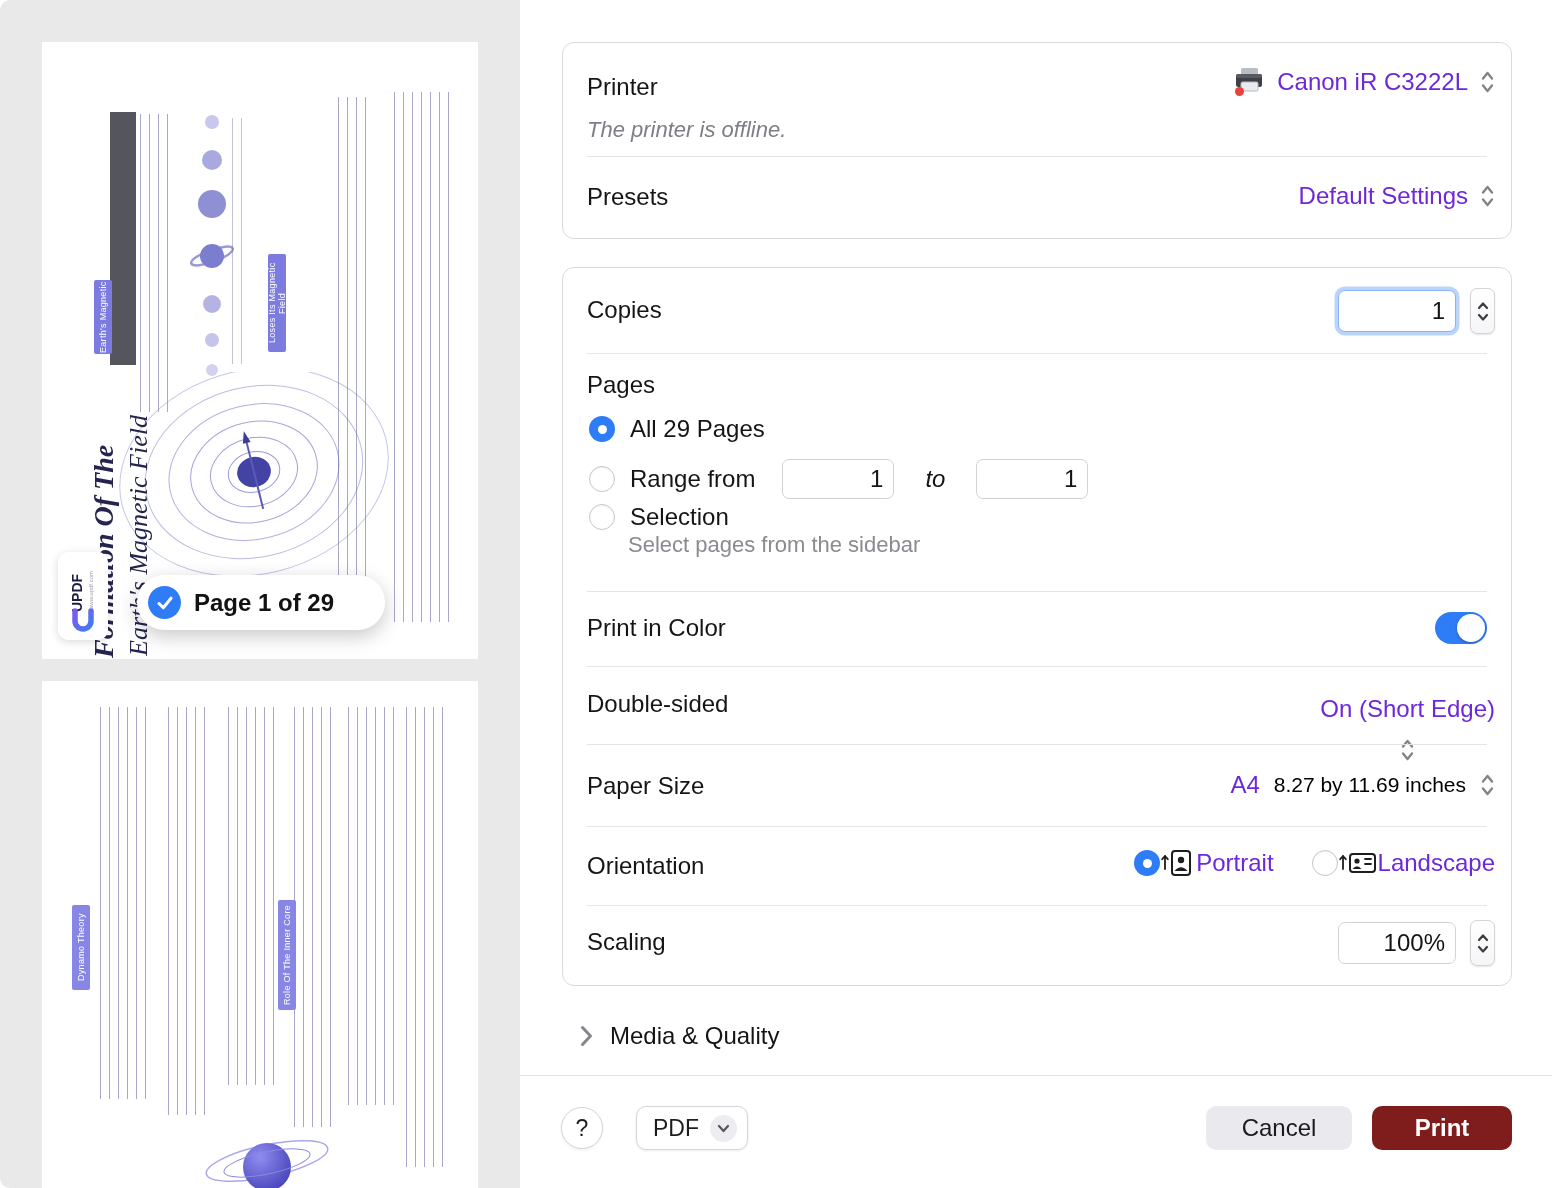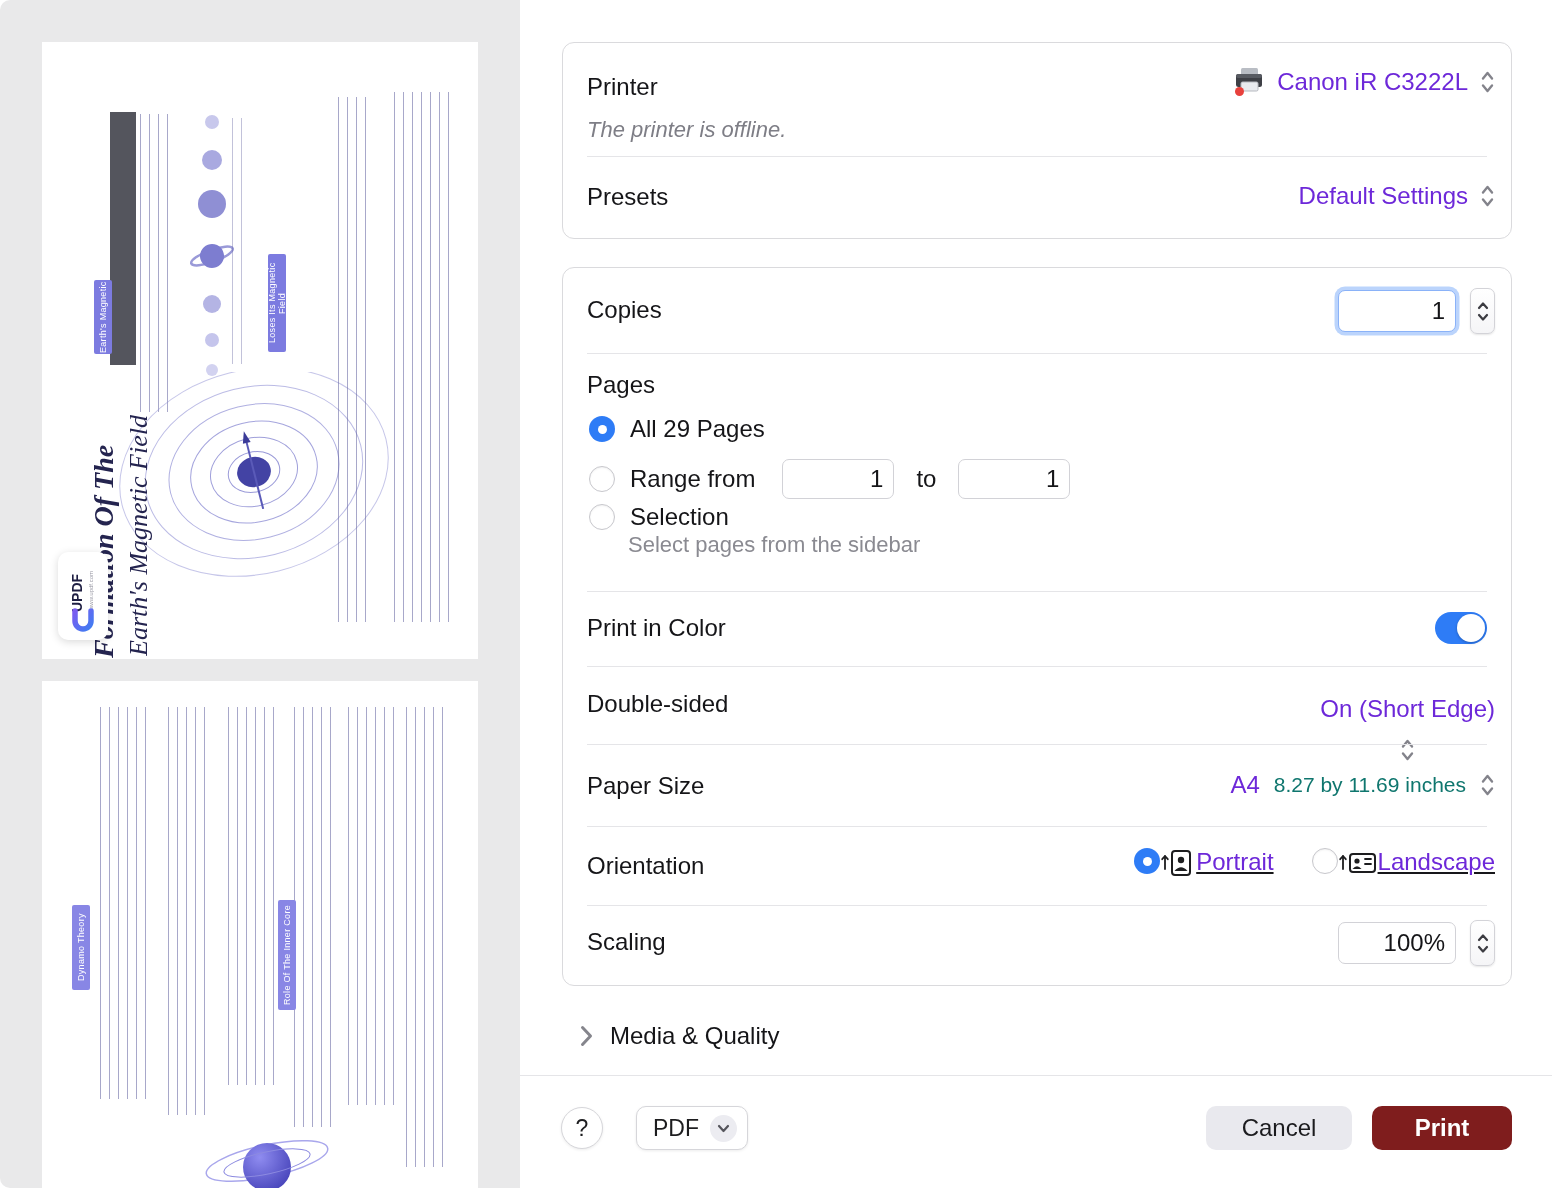--- a/index.html
+++ b/index.html
@@ -47,21 +47,21 @@
   
   .main{position:absolute;left:520px;top:0;width:1032px;height:884px;background:#fff;}
   .card{position:absolute;left:42px;width:950px;background:#fff;border:1px solid #dadadd;border-radius:12px;}
   .card1{top:42px;height:197px;}
   .card2{top:267px;height:719px;}
   .div{position:absolute;left:24px;right:24px;height:1px;background:#e5e5e8;}
   .row-label{position:absolute;left:24px;font-size:24px;color:#151518;}
   .status{position:absolute;left:24px;top:74px;font-size:22px;color:#7e7e86;font-style:italic;}
   .rcluster{position:absolute;right:16px;display:flex;align-items:center;gap:12px;}
   .val{font-size:24px;color:#6d28d9;white-space:nowrap;}
-  .detail{font-size:21px;color:#0f766e;white-space:nowrap;}
+  .detail{font-size:21px;color:#000000;white-space:nowrap;}
   
   .field{height:42px;border:1px solid #d2d2d7;border-radius:7px;background:#fff;text-align:right;
     font-size:24px;font-family:inherit;color:#151518;padding:0 10px;outline:none;}
   .copies-field{width:118px;border:1px solid #8ab2f8;box-shadow:0 0 0 3.5px rgba(59,132,246,.35);}
   .small-field{width:112px;height:40px;}
   .scale-field{width:118px;}
   .stepbtn{
     width:25px;height:46px;border:1px solid #d3d3d8;border-radius:7px;
     background:linear-gradient(#ffffff,#f5f5f7);box-shadow:0 1px 2px rgba(0,0,0,.10);
     display:flex;flex-direction:column;align-items:center;justify-content:center;gap:3px;cursor:pointer;flex:0 0 auto;
@@ -72,21 +72,21 @@
   .radio.on{background:#2e7cf6;}
   .radio.on::after{content:"";width:9px;height:9px;border-radius:50%;background:#fff;}
   .radio.off{background:#fff;border:1px solid #c7c7cc;box-shadow:inset 0 1px 2px rgba(0,0,0,.06);}
   .prow{position:absolute;left:26px;display:flex;align-items:center;gap:15px;font-size:24px;color:#151518;}
   .hint{position:absolute;left:65px;font-size:22px;color:#8a8a91;}
   
   .toggle{position:absolute;right:24px;width:52px;height:32px;border-radius:16px;background:#2e7cf6;cursor:pointer;}
   .toggle .knob{position:absolute;right:2px;top:2px;width:28px;height:28px;border-radius:50%;background:#fff;
     box-shadow:0 1px 3px rgba(0,0,0,.25);}
   
-  .ori-group{display:flex;text-decoration:underline;}
+  .ori-group{display:flex;align-items:center;}
   .ori-gap{width:14px;}
   
   .media-row{position:absolute;left:60px;top:1022px;display:flex;align-items:center;gap:17px;cursor:pointer;}
   .media-row .ml{font-size:24px;font-weight:500;color:#151518;}
   .footer-line{position:absolute;left:0;right:0;top:1075px;height:1px;background:#e5e5e8;}
   
   .help-btn{position:absolute;left:41px;top:1107px;width:42px;height:42px;border-radius:50%;background:#fff;
     border:1px solid #d6d6da;box-shadow:0 1px 3px rgba(0,0,0,.08);display:flex;align-items:center;justify-content:center;
     font-size:23px;color:#1d1d1f;cursor:pointer;}
   .pdf-btn{position:absolute;left:116px;top:1106px;height:44px;border-radius:10px;background:#fff;
@@ -152,20 +152,28 @@
           <defs>
               <linearGradient id="ug" x1="0" y1="0" x2="1" y2="1">
             <stop offset="0" stop-color="#7a5cf0"></stop>
                 <stop offset="1" stop-color="#3f7df2"></stop>
           </linearGradient>
             </defs>
           <path d="M5 3 v10 a8 8 0 0 0 16 0 v-10" fill="none" stroke="url(#ug)" stroke-width="5.5" stroke-linecap="round"></path>
         </svg>
       </div>
 
+      <div class="page-badge">
+        <span class="check-circle">
+          <svg width="16" height="14" viewBox="0 0 16 14">
+              <path d="M2 7.5 L6.3 11.8 L14 2.2" stroke="#fff" stroke-width="3" fill="none" stroke-linecap="round" stroke-linejoin="round"></path>
+            </svg>
+        </span>
+        <span class="pb-label">Page 1 of 29</span>
+      </div>
     </div>
 
     <div class="thumb thumb2">
       <div class="tcol" style="left:58px;top:26px;width:54px;height:392px;"></div>
       <div class="tcol" style="left:126px;top:26px;width:42px;height:408px;"></div>
       <div class="tcol" style="left:186px;top:26px;width:52px;height:378px;"></div>
       <div class="tcol" style="left:252px;top:26px;width:40px;height:420px;"></div>
       <div class="tcol" style="left:306px;top:26px;width:46px;height:398px;"></div>
       <div class="tcol" style="left:364px;top:26px;width:42px;height:460px;"></div>
       <div class="chip" style="left:30px;top:224px;width:18px;height:85px;background:#8886e5;">Dynamo Theory</div>
@@ -232,21 +240,21 @@
 
       <div class="row-label" style="top:103px;">Pages</div>
       <div class="prow" style="top:147px;">
         <span class="radio on"></span>
         <span>All 29 Pages</span>
       </div>
       <div class="prow" style="top:191px;gap:15px;">
         <span class="radio off"></span>
         <span>Range from</span>
         <input class="field small-field" style="margin-left: 12px;" value="1">
-        <span style="margin:0 7px;">to</span>
+        <span style="margin:0 16px;font-style:italic;">to</span>
         <input class="field small-field" value="1" style="">
       </div>
       <div class="prow" style="top:235px;">
         <span class="radio off"></span>
         <span>Selection</span>
       </div>
       <div class="hint" style="top:264px;">Select pages from the sidebar</div>
       <div class="div" style="top:323px;"></div>
 
       <div class="row-label" style="top:346px;">Print in Color</div>

